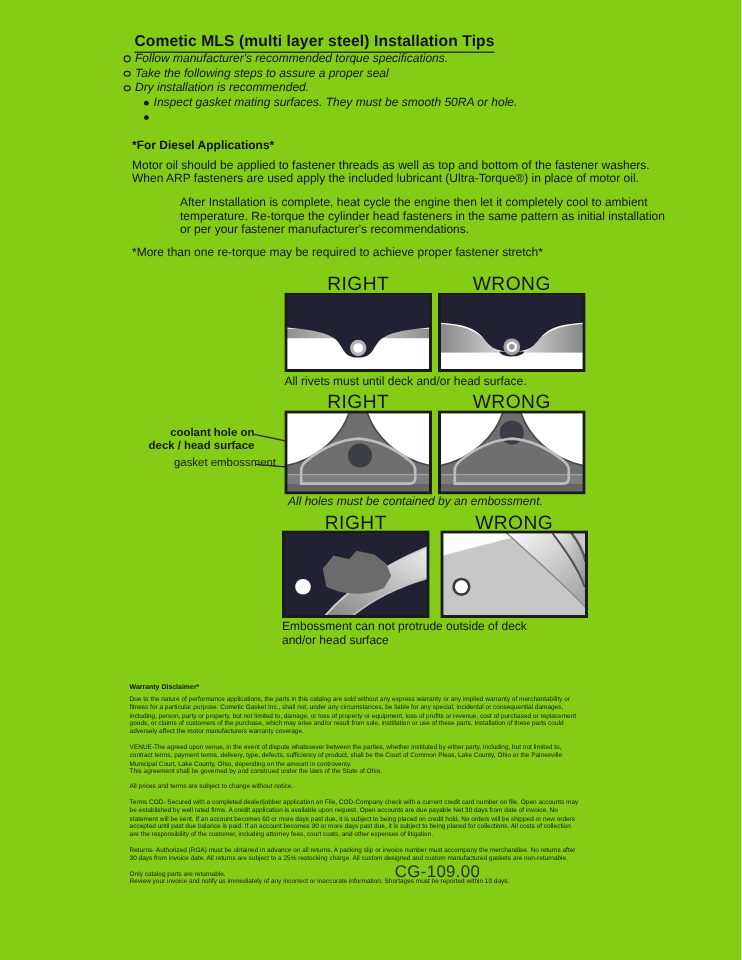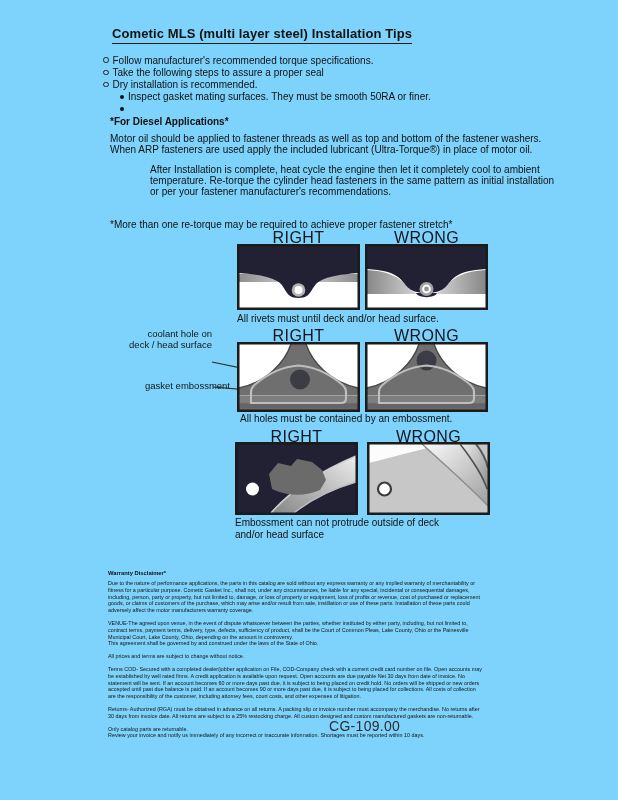--- a/index.html
+++ b/index.html
@@ -1,20 +1,20 @@
 <!DOCTYPE html>
 <html><head>
 <meta charset="utf-8">
 <style>
   html,body{margin:0;padding:0;background:#fff;}
-  .page{position:relative;width:618px;height:800px;background:#7dd3fc;
+  .page{position:relative;width:618px;height:800px;background:#84cc16;
         font-family:"Liberation Sans","DejaVu Sans",sans-serif;color:#111;overflow:hidden;}
   .title{position:absolute;left:112px;top:26px;font-size:13px;font-weight:bold;
          border-bottom:1.5px solid #1a1a1a;padding-bottom:2px;letter-spacing:.1px;}
-  .bullets{position:absolute;left:103px;top:54px;font-size:10px;}
+  .bullets{position:absolute;left:103px;top:43px;font-size:10px;font-style:italic;}
   .b{display:flex;align-items:center;height:12.2px;white-space:nowrap;}
   .mk{display:inline-block;flex:none;border-radius:50%;margin-right:4px;}
   .mk.o{width:3.5px;height:3.5px;border:1px solid #222;}
   .mk.f{width:4px;height:4px;background:#111;}
   .l2{margin-left:17px;}
   .h2{position:absolute;left:110px;top:116px;font-size:10px;font-weight:bold;}
   .para{position:absolute;font-size:10px;line-height:11px;white-space:pre-line;}
   .flabel{position:absolute;width:123px;text-align:center;font-size:16px;
           letter-spacing:.4px;color:#15151f;}
   .fig{position:absolute;line-height:0;}
@@ -41,34 +41,34 @@
     <div class="b l1">
         <span class="mk o"></span>
         <span>Take the following steps to assure a proper seal</span>
       </div>
     <div class="b l1">
         <span class="mk o"></span>
         <span>Dry installation is recommended.</span>
       </div>
     <div class="b l2">
         <span class="mk f"></span>
-        <span>Inspect gasket mating surfaces.  They must be smooth 50RA or finer.</span>
+        <span>Inspect gasket mating surfaces.  They must be smooth 50RA or hole.</span>
       </div>
     <div class="b l2">
         <span class="mk f"></span>
       </div>
   </div>
 
   <div class="h2">*For Diesel Applications*</div>
   <div class="para" style="left:110px;top:133px;">Motor oil should be applied to fastener threads as well as top and bottom of the fastener washers.
 When ARP fasteners are used apply the included lubricant (Ultra-Torque®) in place of motor oil.</div>
   <div class="para" style="left:110px;top:164px;margin-left:40px;">After Installation is complete, heat cycle the engine then let it completely cool to ambient
 temperature. Re-torque the cylinder head fasteners in the same pattern as initial installation
 or per your fastener manufacturer's recommendations.</div>
-  <div class="para" style="left:110px;top:205px;margin-top:14px;">*More than one re-torque may be required to achieve proper fastener stretch*</div>
+  <div class="para" style="left:110px;top:205px;">*More than one re-torque may be required to achieve proper fastener stretch*</div>
 
   <div class="flabel" style="left:237px;top:229px;">RIGHT</div>
   <div class="flabel" style="left:365px;top:229px;">WRONG</div>
 
   <div class="fig" style="left:237px;top:244px;">
     <svg width="123" height="66" viewBox="0 0 123 66">
       <defs>
         <linearGradient id="gwl" x1="0" y1="0" x2="1" y2="0">
             <stop offset="0" stop-color="#8e8e8e"></stop>
             <stop offset="1" stop-color="#d2d2d2"></stop>
@@ -112,21 +112,21 @@
       <circle cx="61.5" cy="45" r="2.4" fill="#949494"></circle>
       <rect x="1.25" y="1.25" width="120.5" height="63.5" fill="none" stroke="#1b1b1b" stroke-width="2.5"></rect>
     </svg>
   </div>
 
   <div class="fcap" style="left:237px;top:313px;">All rivets must until deck and/or head surface.</div>
 
   <div class="flabel" style="left:237px;top:327px;">RIGHT</div>
   <div class="flabel" style="left:365px;top:327px;">WRONG</div>
 
-  <div class="ann" style="left:112px;top:329px;width:100px;">
+  <div class="ann" style="left:112px;top:356px;width:100px;font-weight:bold;">
     <div>coolant hole on</div>
     <div>deck / head surface</div>
   </div>
   <div class="ann" style="left:118px;top:381px;width:112px;">gasket embossment</div>
 
   <svg class="leaders" width="100" height="60">
     <line x1="7" y1="22" x2="93" y2="40" stroke="#2a2a2a" stroke-width="1.2"></line>
     <line x1="8" y1="47" x2="56" y2="51" stroke="#2a2a2a" stroke-width="1.2"></line>
   </svg>
 
@@ -153,21 +153,21 @@
       <path d="M121,46 C93,40 75,20 69,2" stroke="#474747" stroke-width="1.4" fill="none"></path>
       <rect x="2" y="53.5" width="119" height="8" fill="#7d7d7d"></rect>
       <path d="M2,53.5 H121" stroke="#a3a3a3" stroke-width="1"></path>
       <rect x="2" y="61.5" width="119" height="5" fill="#656565"></rect>
       <circle cx="61.5" cy="18.5" r="10" fill="#3c3c45"></circle>
       <path d="M14,61 V50 C14,46.5 15.5,44.5 18.5,42 C33,30 48,24.5 61.5,23.5 C75,24.5 90,30 104.5,42 C107.5,44.5 109,46.5 109,50 V56.5 C109,59.5 107,61 104,61 H19 C16,61 14,61 14,61 Z" fill="none" stroke="#bdbdbd" stroke-width="2.2"></path>
       <rect x="1.25" y="1.25" width="120.5" height="67.5" fill="none" stroke="#1b1b1b" stroke-width="2.5"></rect>
     </svg>
   </div>
 
-  <div class="fcap" style="left:240px;top:413px;">All holes must be contained by an embossment.</div>
+  <div class="fcap" style="left:240px;top:413px;font-style:italic;">All holes must be contained by an embossment.</div>
 
   <div class="flabel" style="left:235px;top:428px;">RIGHT</div>
   <div class="flabel" style="left:367px;top:428px;">WRONG</div>
 
   <div class="fig" style="left:235px;top:442px;">
     <svg width="123" height="73" viewBox="0 0 123 73">
       <defs>
         <linearGradient id="g3r" x1="1" y1="0" x2="0" y2="1">
             <stop offset="0" stop-color="#ededed"></stop>
             <stop offset="1" stop-color="#858585"></stop>

